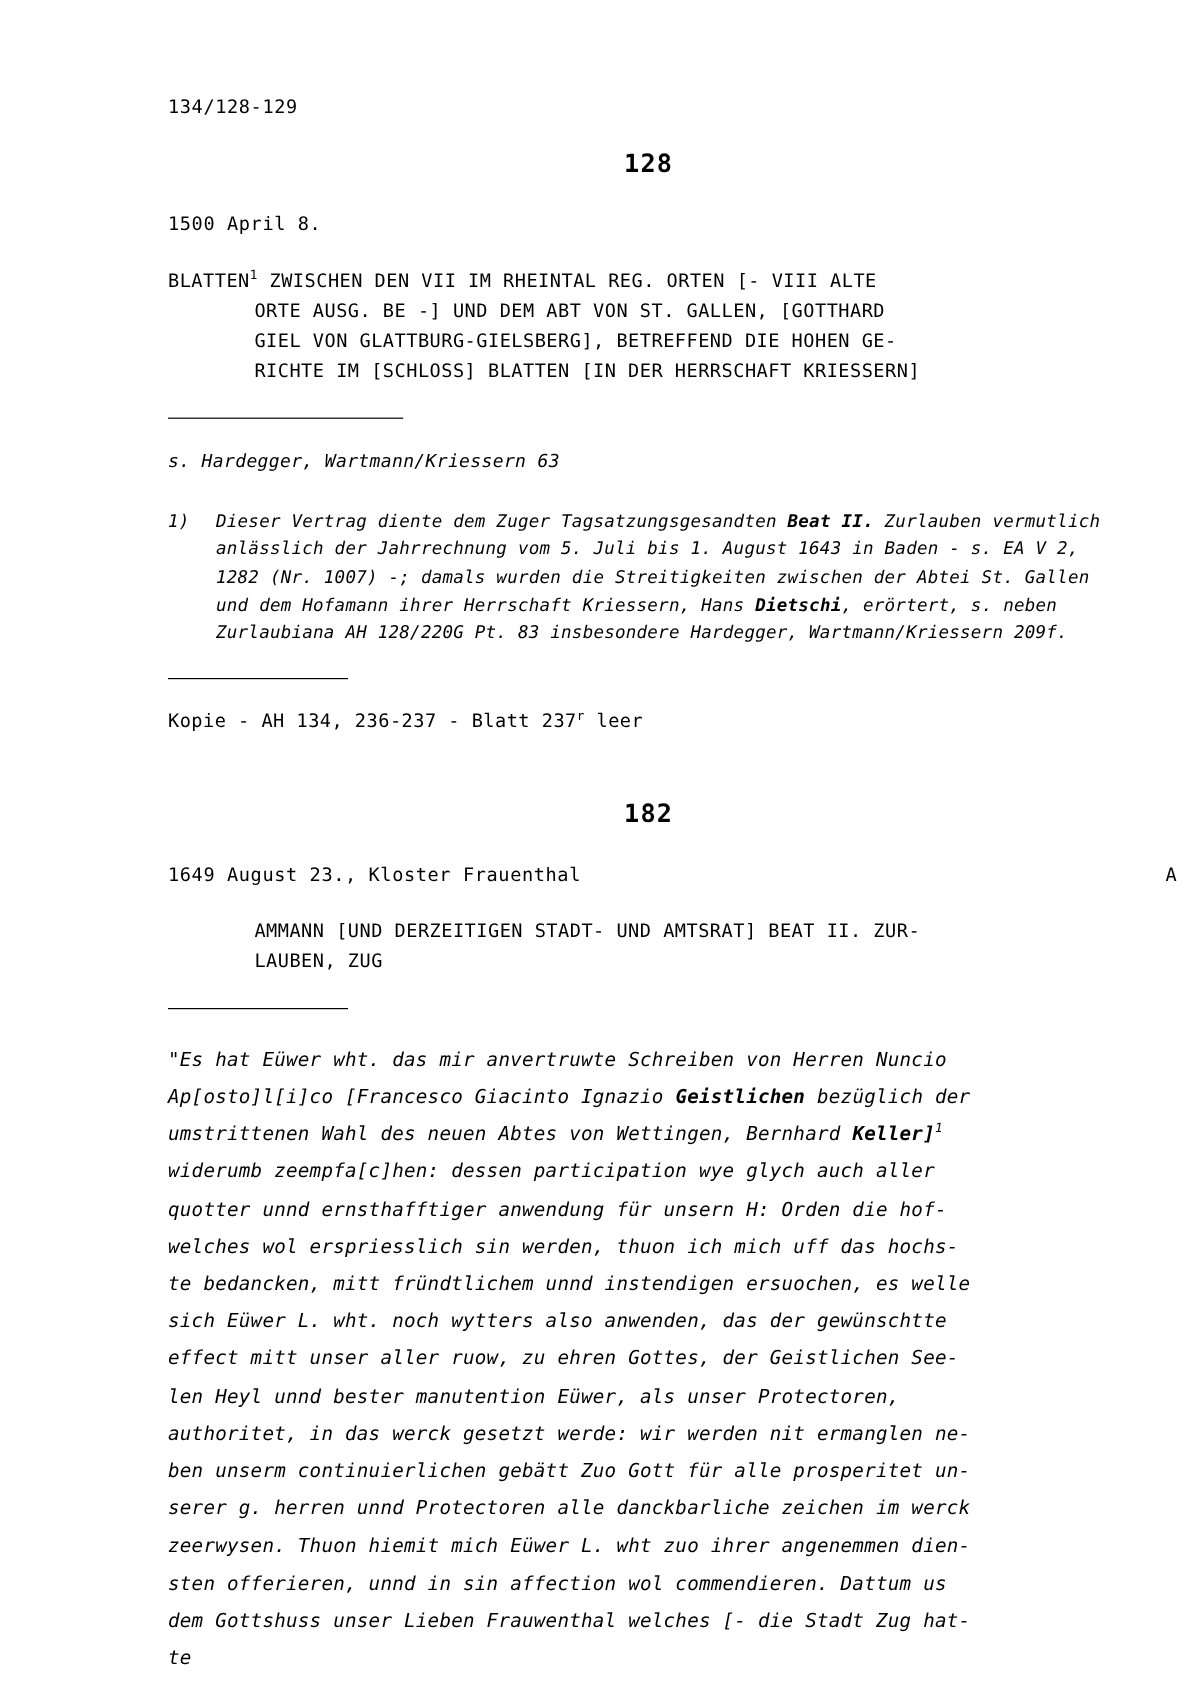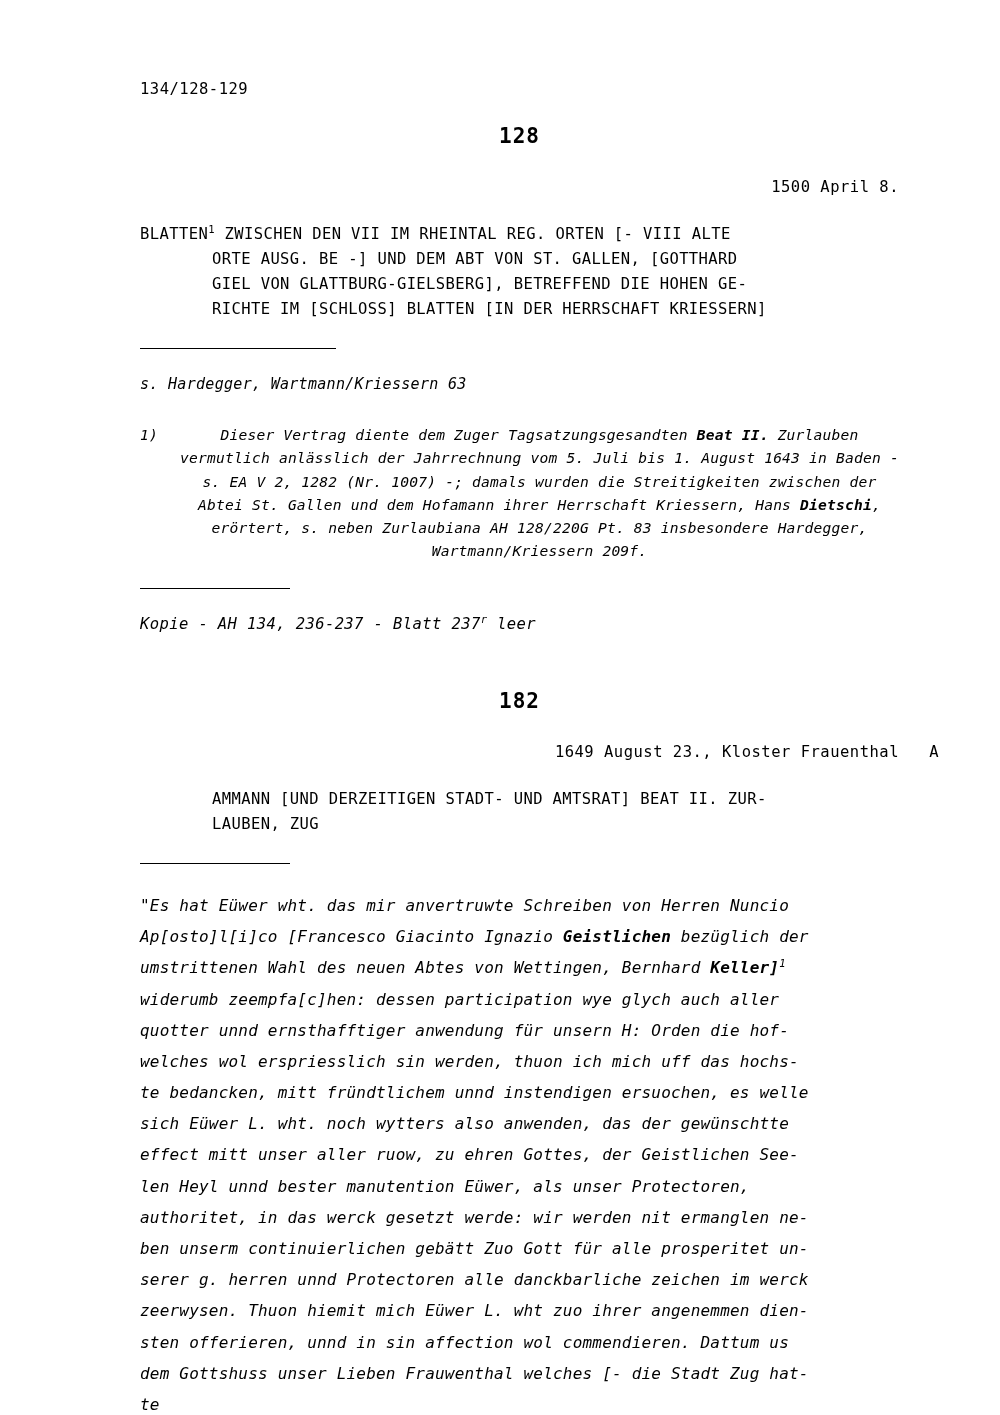--- a/index.html
+++ b/index.html
@@ -13,40 +13,39 @@
     font-family: "DejaVu Sans Mono", monospace;
     color: #000000;
     position: relative;
     overflow: hidden;
   }
   .page {
     position: relative;
     width: 1000px;
     height: 1415px;
     box-sizing: border-box;
-    padding: 80px 101px 0 140px;
+    padding: 80px 59px 0 140px;
   }
   .folio {
     font-size: 15.5px;
     letter-spacing: 0.5px;
     margin: 0 0 26px 0;
   }
   .doc-number {
     text-align: center;
     font-size: 21px;
     font-weight: bold;
     letter-spacing: 1px;
     margin: 0 0 30px 0;
   }
   .dateline {
     font-size: 15.5px;
     letter-spacing: 0.5px;
     margin: 0 0 26px 0;
     position: relative;
-    text-align: right;
   }
   .dateline .side-mark {
     position: absolute;
     right: -40px;
     top: 0;
   }
   .regest {
     font-size: 15.5px;
     letter-spacing: 0.4px;
     line-height: 1.62;
@@ -87,31 +86,29 @@
     line-height: 1.58;
     margin: 0;
     display: flex;
   }
   .footnote .fn-marker {
     flex: 0 0 auto;
     width: 40px;
   }
   .footnote .fn-body {
     flex: 1 1 auto;
-    text-align: center;
   }
   .footnote b {
     font-weight: bold;
     font-style: italic;
   }
   .copie {
     font-size: 15.5px;
     letter-spacing: 0.4px;
     margin: 0;
-    font-style: italic;
   }
   .spacer-lg {
     height: 56px;
   }
   .body-text {
     font-style: italic;
     font-size: 16px;
     letter-spacing: 0.2px;
     line-height: 1.95;
     margin: 0;

